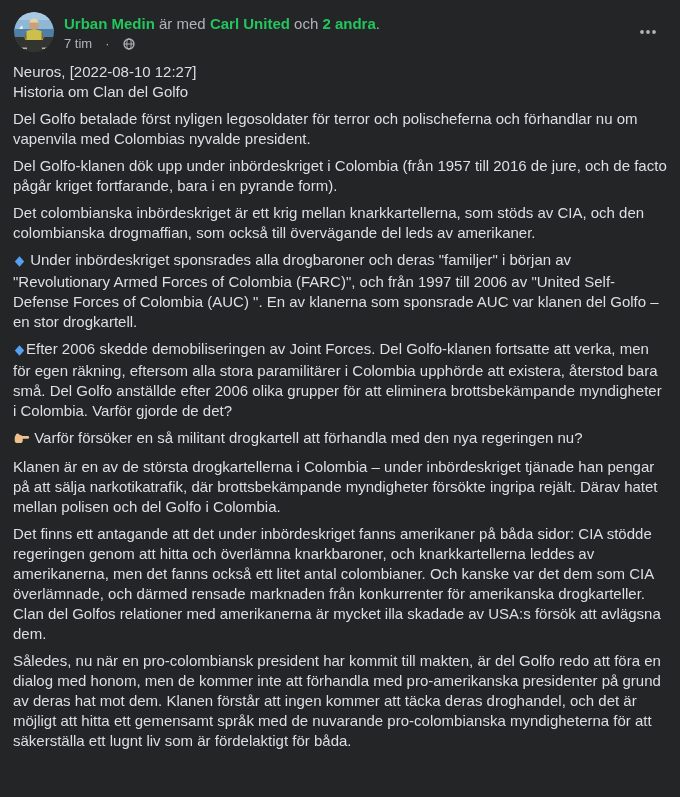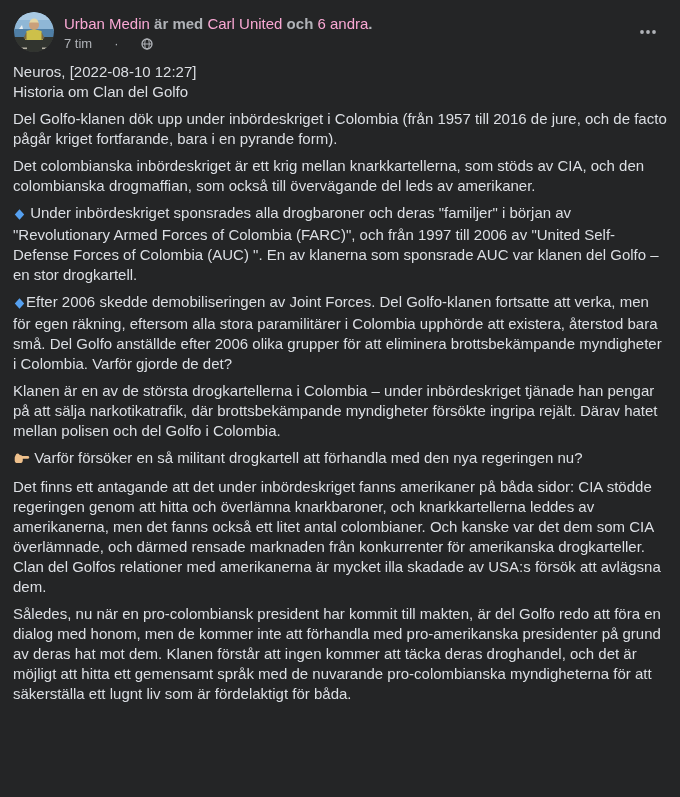--- a/index.html
+++ b/index.html
@@ -11,23 +11,23 @@
   }
   
   .header{display:flex;align-items:flex-start;padding:12px 14px 8px 14px;position:relative;}
   .avatar{
     width:40px;height:40px;border-radius:50%;overflow:hidden;flex:0 0 40px;
     cursor:pointer;background:#3a3b3c;
   }
   .avatar svg{display:block;}
   .header-text{margin-left:10px;padding-top:2px;min-width:0;}
   .byline{font-size:15px;line-height:19px;color:#b0b3b8;}
-  .byline .name{color:#f9a8d4;font-weight:normal;cursor:pointer;}
-  .byline .sec{color:#b0b3b8;font-weight:bold;}
-  .meta{font-size:13px;line-height:16px;color:#b0b3b8;margin-top:3px;display:flex;align-items:center;gap:21px;}
+  .byline .name{color:#22c55e;font-weight:bold;cursor:pointer;}
+  .byline .sec{color:#b0b3b8;font-weight:normal;}
+  .meta{font-size:13px;line-height:16px;color:#b0b3b8;margin-top:3px;display:flex;align-items:center;gap:12px;}
   .meta .time{cursor:pointer;}
   .meta .dot{margin:0 1px;}
   .globe{display:inline-block;width:12px;height:12px;}
   .menu-btn{
     position:absolute;top:18px;right:16px;width:32px;height:28px;
     display:flex;align-items:center;justify-content:center;cursor:pointer;border-radius:6px;
   }
   
   .body{padding:2px 13px 12px 13px;}
   .para{
@@ -63,21 +63,21 @@
           <path d="M12.5 19 q7.5 -3 15 0 l1.5 9 -18 0 z" fill="#cdc04a"></path>
           <path d="M12.5 20 l-3 6 3 2 z" fill="#7a6b44"></path>
           <path d="M27.5 20 l3 6 -3 2 z" fill="#7a6b44"></path>
           <rect x="4" y="35.5" width="9" height="1.6" fill="#d8d2c2" opacity="0.8"></rect>
           <rect x="28" y="35.5" width="8" height="1.6" fill="#d8d2c2" opacity="0.8"></rect>
         </g>
       </svg>
     </div>
 
     <div class="header-text">
-      <div class="byline"><span class="name">Urban Medin</span><span class="sec"> är med </span><span class="name">Carl United</span><span class="sec"> och </span><span class="name">6 andra</span><span class="sec">.</span></div>
+      <div class="byline"><span class="name">Urban Medin</span><span class="sec"> är med </span><span class="name">Carl United</span><span class="sec"> och </span><span class="name">2 andra</span><span class="sec">.</span></div>
       <div class="meta">
         <span class="time">7 tim</span>
         <span class="dot">·</span>
         <span class="globe">
           <svg width="12" height="12" viewBox="0 0 12 12">
             <circle cx="6" cy="6" r="5" fill="none" stroke="#b0b3b8" stroke-width="1.3"></circle>
             <ellipse cx="6" cy="6" rx="2.2" ry="5" fill="none" stroke="#b0b3b8" stroke-width="1"></ellipse>
             <line x1="1" y1="6" x2="11" y2="6" stroke="#b0b3b8" stroke-width="1"></line>
           </svg>
         </span>
@@ -89,30 +89,31 @@
         <circle cx="4" cy="10" r="1.9" fill="#b0b3b8"></circle>
         <circle cx="10" cy="10" r="1.9" fill="#b0b3b8"></circle>
         <circle cx="16" cy="10" r="1.9" fill="#b0b3b8"></circle>
       </svg>
     </div>
   </div>
 
   <div class="body">
       <div class="para">Neuros, [2022-08-10 12:27]
 Historia om Clan del Golfo</div>
+      <div class="para">Del Golfo betalade först nyligen legosoldater för terror och polischeferna och förhandlar nu om vapenvila med Colombias nyvalde president.</div>
       <div class="para">Del Golfo-klanen dök upp under inbördeskriget i Colombia (från 1957 till 2016 de jure, och de facto pågår kriget fortfarande, bara i en pyrande form).</div>
       <div class="para">Det colombianska inbördeskriget är ett krig mellan knarkkartellerna, som stöds av CIA, och den colombianska drogmaffian, som också till övervägande del leds av amerikaner.</div>
       <div class="para"><span class="inline-icon"><svg class="icon-diamond" width="13" height="13" viewBox="0 0 16 16">
       <polygon points="8,1.5 13.8,8 8,14.5 2.2,8" fill="#55a0f0"></polygon>
     </svg></span> Under inbördeskriget sponsrades alla drogbaroner och deras "familjer" i början av "Revolutionary Armed Forces of Colombia (FARC)", och från 1997 till 2006 av "United Self-Defense Forces of Colombia (AUC) ". En av klanerna som sponsrade AUC var klanen del Golfo – en stor drogkartell.</div>
       <div class="para"><span class="inline-icon"><svg class="icon-diamond" width="13" height="13" viewBox="0 0 16 16">
       <polygon points="8,1.5 13.8,8 8,14.5 2.2,8" fill="#55a0f0"></polygon>
     </svg></span>Efter 2006 skedde demobiliseringen av Joint Forces. Del Golfo-klanen fortsatte att verka, men för egen räkning, eftersom alla stora paramilitärer i Colombia upphörde att existera, återstod bara små. Del Golfo anställde efter 2006 olika grupper för att eliminera brottsbekämpande myndigheter i Colombia. Varför gjorde de det?</div>
-      <div class="para">Klanen är en av de största drogkartellerna i Colombia – under inbördeskriget tjänade han pengar på att sälja narkotikatrafik, där brottsbekämpande myndigheter försökte ingripa rejält. Därav hatet mellan polisen och del Golfo i Colombia.</div>
       <div class="para"><span class="inline-icon"><svg width="17" height="14" viewBox="0 0 20 16">
       <rect x="2" y="4.5" width="9.5" height="9.5" rx="3.4" fill="#eec08c"></rect>
       <rect x="8.5" y="5.6" width="10.5" height="3.4" rx="1.7" fill="#eec08c"></rect>
       <rect x="3.2" y="2.6" width="4.6" height="4.5" rx="2.2" fill="#eec08c"></rect>
     </svg></span> Varför försöker en så militant drogkartell att förhandla med den nya regeringen nu?</div>
+      <div class="para">Klanen är en av de största drogkartellerna i Colombia – under inbördeskriget tjänade han pengar på att sälja narkotikatrafik, där brottsbekämpande myndigheter försökte ingripa rejält. Därav hatet mellan polisen och del Golfo i Colombia.</div>
       <div class="para">Det finns ett antagande att det under inbördeskriget fanns amerikaner på båda sidor: CIA stödde regeringen genom att hitta och överlämna knarkbaroner, och knarkkartellerna leddes av amerikanerna, men det fanns också ett litet antal colombianer. Och kanske var det dem som CIA överlämnade, och därmed rensade marknaden från konkurrenter för amerikanska drogkarteller. Clan del Golfos relationer med amerikanerna är mycket illa skadade av USA:s försök att avlägsna dem.</div>
       <div class="para">Således, nu när en pro-colombiansk president har kommit till makten, är del Golfo redo att föra en dialog med honom, men de kommer inte att förhandla med pro-amerikanska presidenter på grund av deras hat mot dem. Klanen förstår att ingen kommer att täcka deras droghandel, och det är möjligt att hitta ett gemensamt språk med de nuvarande pro-colombianska myndigheterna för att säkerställa ett lugnt liv som är fördelaktigt för båda.</div>
     </div>
 </div>
 
 </body></html>

